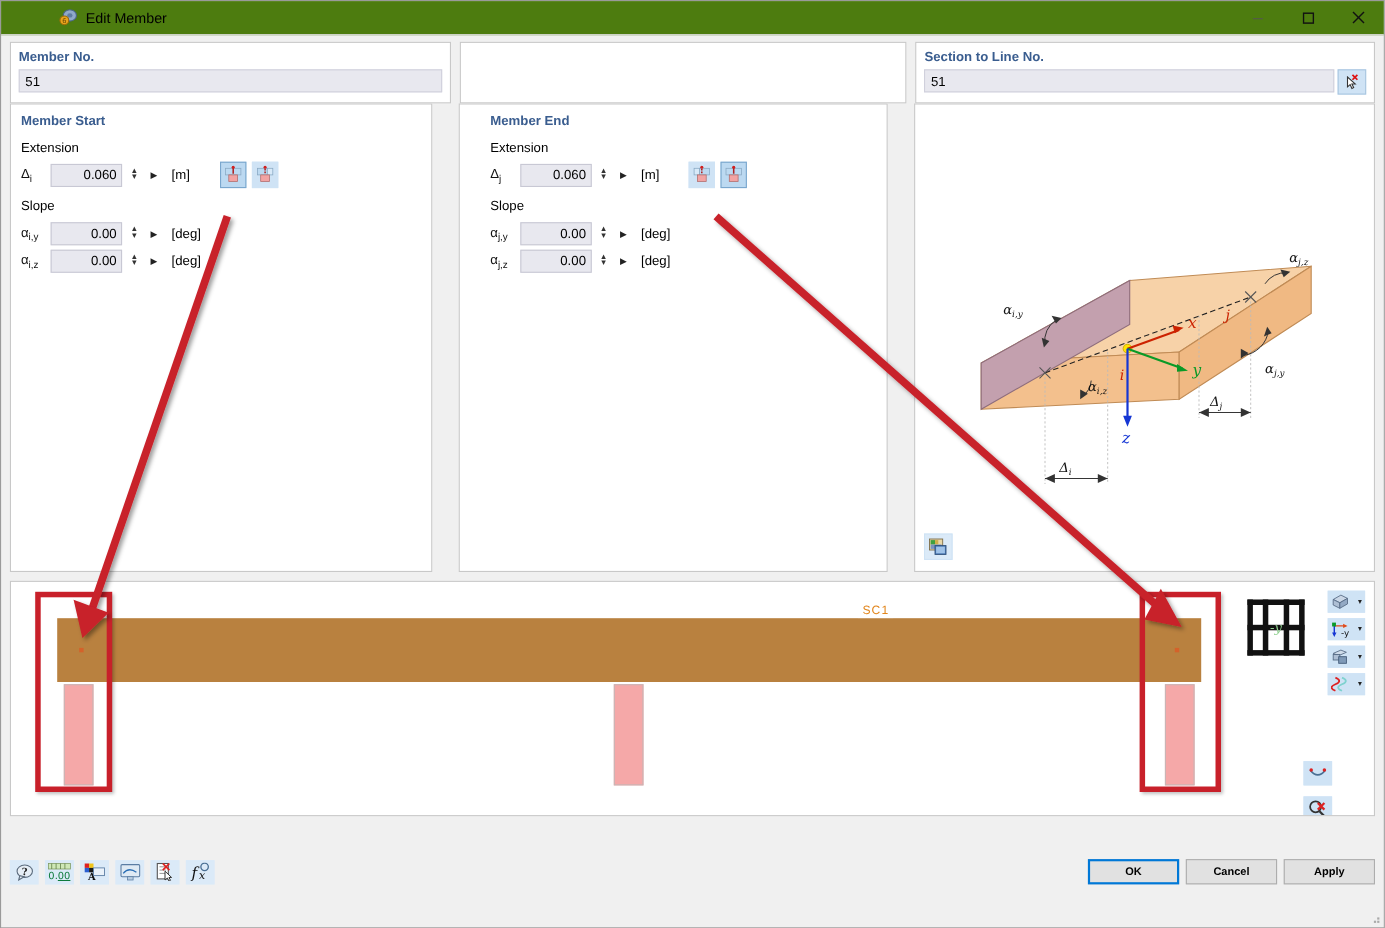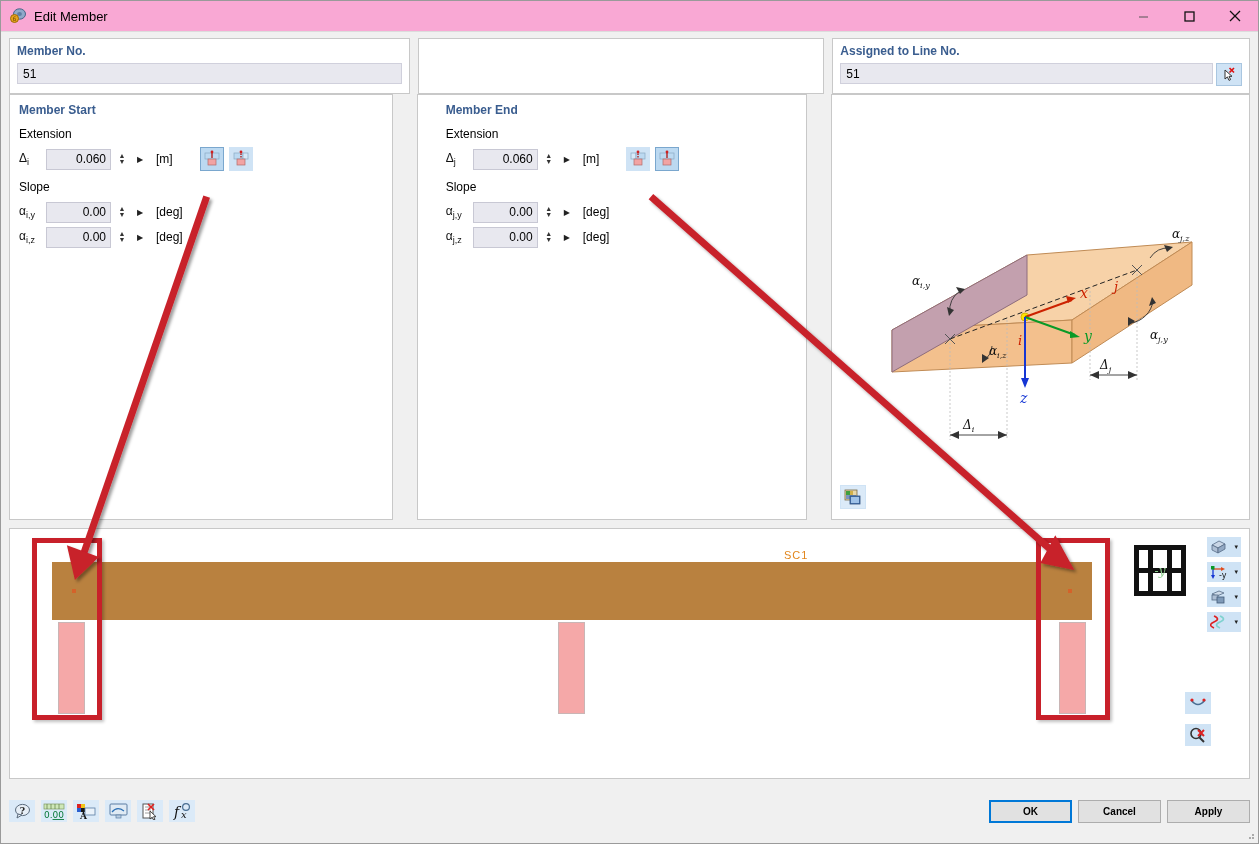--- a/index.html
+++ b/index.html
@@ -14,24 +14,25 @@
     position:relative;
   }
   .window {
     position:absolute; inset:0;
     background:#f0f0f0;
     border:1px solid #9a9a9a;
     display:flex; flex-direction:column;
   }
   
   .titlebar {
-    height:31px; background:#f9a8d4;
+    height:31px; background:#4d7c0f;
     display:flex; align-items:center;
     border-bottom:1px solid #dcdcdc;
     flex:0 0 31px;
+    padding-left:44px;
   }
   .title-icon { width:18px; height:18px; margin:0 7px 0 8px; position:relative; flex:0 0 auto;}
   .title-text { font-size:13px; color:#000; flex:1; }
   .win-btns { display:flex; height:31px; }
   .win-btn {
     width:46px; height:31px; display:flex; align-items:center; justify-content:center;
     font-size:12px; color:#333;
   }
 
   
@@ -102,21 +103,21 @@
 
   .pic-icon {
     position:absolute; left:8px; bottom:10px; width:26px; height:24px;
     background:#dbeaf8; border:1px solid #cfe3f5;
     display:flex; align-items:center; justify-content:center;
   }
 
   
   .previewwrap { padding:8px 8px 0 8px; flex:0 0 auto; }
   .preview {
-    background:#fff; border:1px solid #c8c8c8; height:251px; position:relative; overflow:hidden;
+    background:#fff; border:1px solid #c8c8c8; height:214px; position:relative; overflow:hidden;
   }
   .beam {
     position:absolute; left:42px; top:33px; width:1040px; height:58px;
     background:#b9813f;
   }
   .beam-dot { position:absolute; width:4px; height:4px; background:#d4622a; top:27px; }
   .sc-label {
     position:absolute; left:770px; top:19px; font-size:11px; color:#e2861c;
     background:rgba(255,255,255,0.28); padding:1px 4px; letter-spacing:1px;
   }
@@ -196,21 +197,21 @@
   <div class="headerrow">
     <div class="hdr-box a">
       <div class="hdr-label">Member No.</div>
       <div class="hdr-input">51</div>
     </div>
     <div class="hdr-box b">
       <div class="hdr-label">&nbsp;</div>
       <div style="height:21px"></div>
     </div>
     <div class="hdr-box c">
-      <div class="hdr-label">Assigned to Line No.</div>
+      <div class="hdr-label">Section to Line No.</div>
       <div class="hdr-inline">
         <div class="hdr-input">51</div>
         <div class="pickbtn">
           <svg width="16" height="16" viewBox="0 0 16 16">
             <path d="M4 3 L4 12 L6.4 9.9 L8 13.4 L9.6 12.6 L8 9.3 L11 9.3 Z" fill="#fff" stroke="#333" stroke-width="1"></path>
             <line x1="8.5" y1="1" x2="13" y2="5.5" stroke="#d11" stroke-width="1.6"></line>
             <line x1="13" y1="1" x2="8.5" y2="5.5" stroke="#d11" stroke-width="1.6"></line>
           </svg>
         </div>
       </div>

